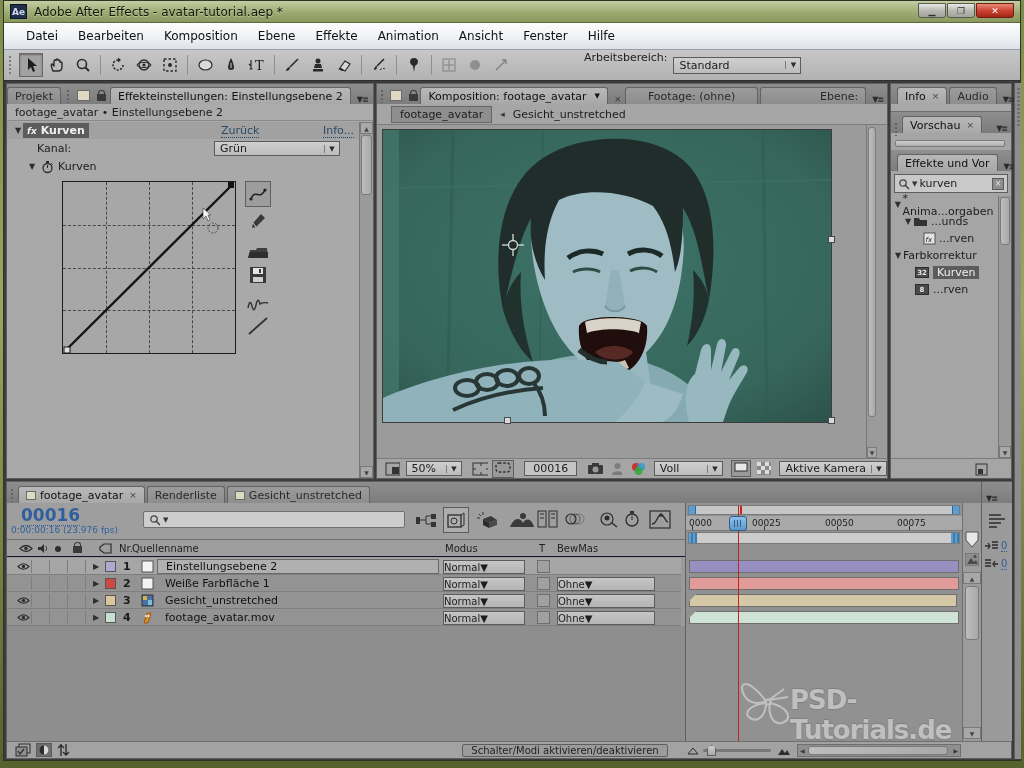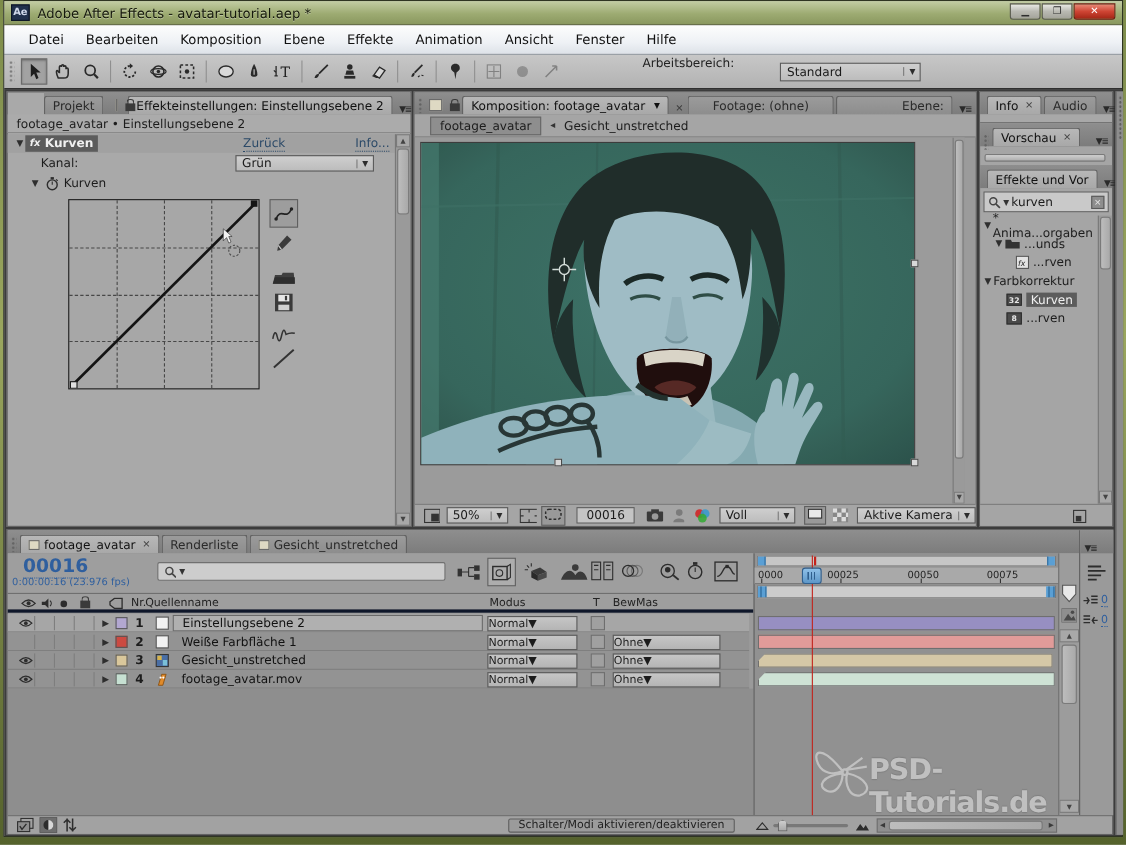--- a/index.html
+++ b/index.html
@@ -190,30 +190,30 @@
         <svg width="14" height="14">
           <circle cx="7" cy="7" r="5" fill="#5a5a5a"></circle>
         </svg>
       </div>
     <div class="tool disabled">
         <svg width="14" height="14">
           <path d="M2,12 L12,2 M12,2 L8,2 M12,2 L12,6" stroke="#3a3a3a" stroke-width="1.4" fill="none"></path>
         </svg>
       </div>
     <span class="ws-label">Arbeitsbereich:</span>
-    <div class="dd" style="width:128px;margin-left:36px;">
+    <div class="dd" style="width:128px;">
       <span class="dd-txt">Standard</span>
         <span class="dd-arr">▼</span>
     </div>
   </div>
 
   <div class="abs" style="left:0;top:80px;width:100%;height:679px;background:#3c3c3c;"></div>
 
   <div class="abs" style="left:2px;top:82px;width:368px;height:396px;background:#a9a9a9;border:1px solid #5e5e5e;">
-    <div class="tabbar" style="height:20px;padding-top:3px;margin-left:33px;">
+    <div class="tabbar" style="height:20px;padding-top:3px;">
       <div class="tab">
           <span>Projekt</span>
         </div>
       <div class="griptab"></div>
       <div class="swatch"></div>
       <div class="locki"></div>
       <div class="tab active">
           <span>Effekteinstellungen: Einstellungsebene 2</span>
         </div>
       <div class="pmenu">▼≣</div>
@@ -639,21 +639,21 @@
           <line x1="9" y1="10" x2="9" y2="6" stroke="#2d2d2d"></line>
           <rect x="7" y="1" width="4" height="2.5" fill="#2d2d2d"></rect>
         </svg>
       <svg class="abs" style="left:642px;top:7px;" width="22" height="19">
           <rect x="1" y="1" width="20" height="17" fill="none" stroke="#2d2d2d" stroke-width="1.2"></rect>
           <path d="M3,14 C8,14 8,5 12,5 C16,5 16,12 19,12" fill="none" stroke="#2d2d2d" stroke-width="1.3"></path>
           <rect x="10.5" y="3.5" width="3" height="3" fill="#2d2d2d"></rect>
         </svg>
     </div>
 
-    <div class="abs" style="left:0;top:58px;width:678px;height:17px;background:#9e9e9e;border-bottom:3px solid #0f172a;font-size:10px;color:#222;text-align:right;">
+    <div class="abs" style="left:0;top:58px;width:678px;height:17px;background:#9e9e9e;border-bottom:1px solid #0f172a;font-size:10px;color:#222;text-align:right;">
       <svg class="abs" style="left:12px;top:4px;" width="14" height="9">
           <path d="M1,4.5 Q7,-1.5 13,4.5 Q7,10.5 1,4.5 Z" fill="none" stroke="#2d2d2d" stroke-width="1.2"></path>
           <circle cx="7" cy="4.5" r="1.8" fill="#2d2d2d"></circle>
         </svg>
       <svg class="abs" style="left:30px;top:3px;" width="11" height="11">
           <path d="M1,4 L4,4 L7,1 L7,10 L4,7 L1,7 Z" fill="#2d2d2d"></path>
           <path d="M8.5,3 C10,4.5 10,6.5 8.5,8" stroke="#2d2d2d" fill="none"></path>
         </svg>
       <div class="abs" style="left:48px;top:6px;width:6px;height:6px;border-radius:50%;background:#2d2d2d;"></div>
       <div class="locki abs" style="left:62px;top:2px;"></div>

